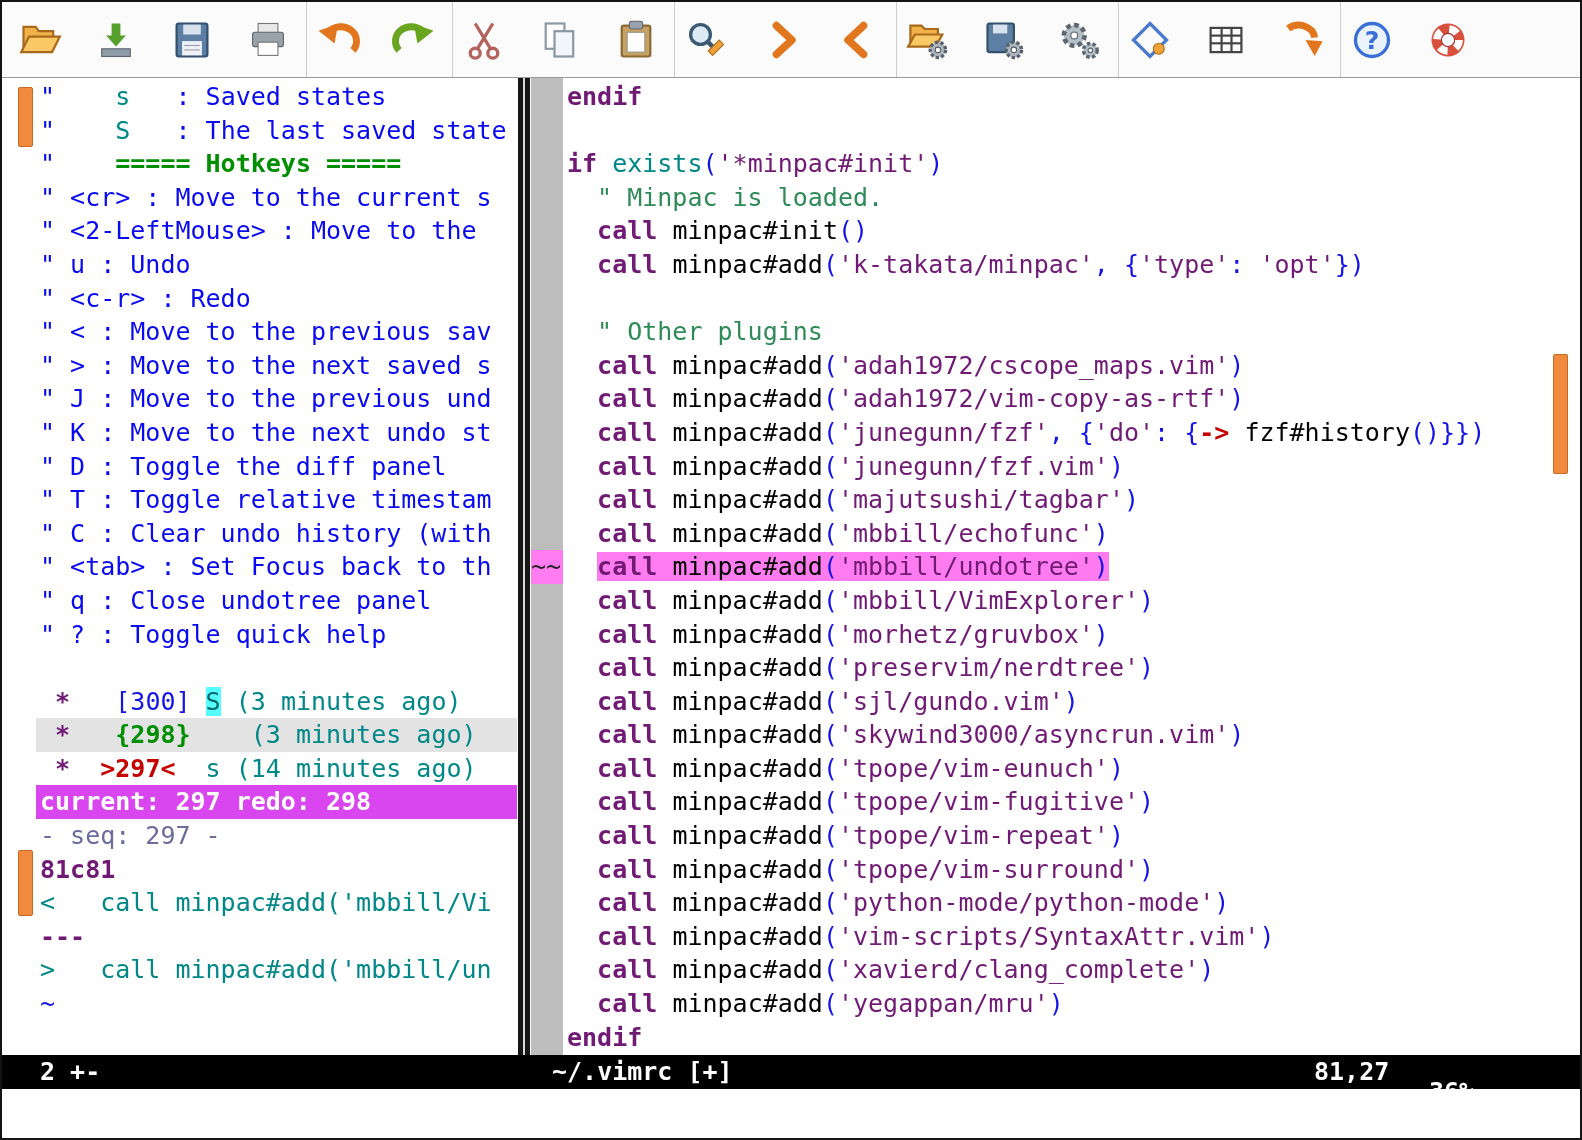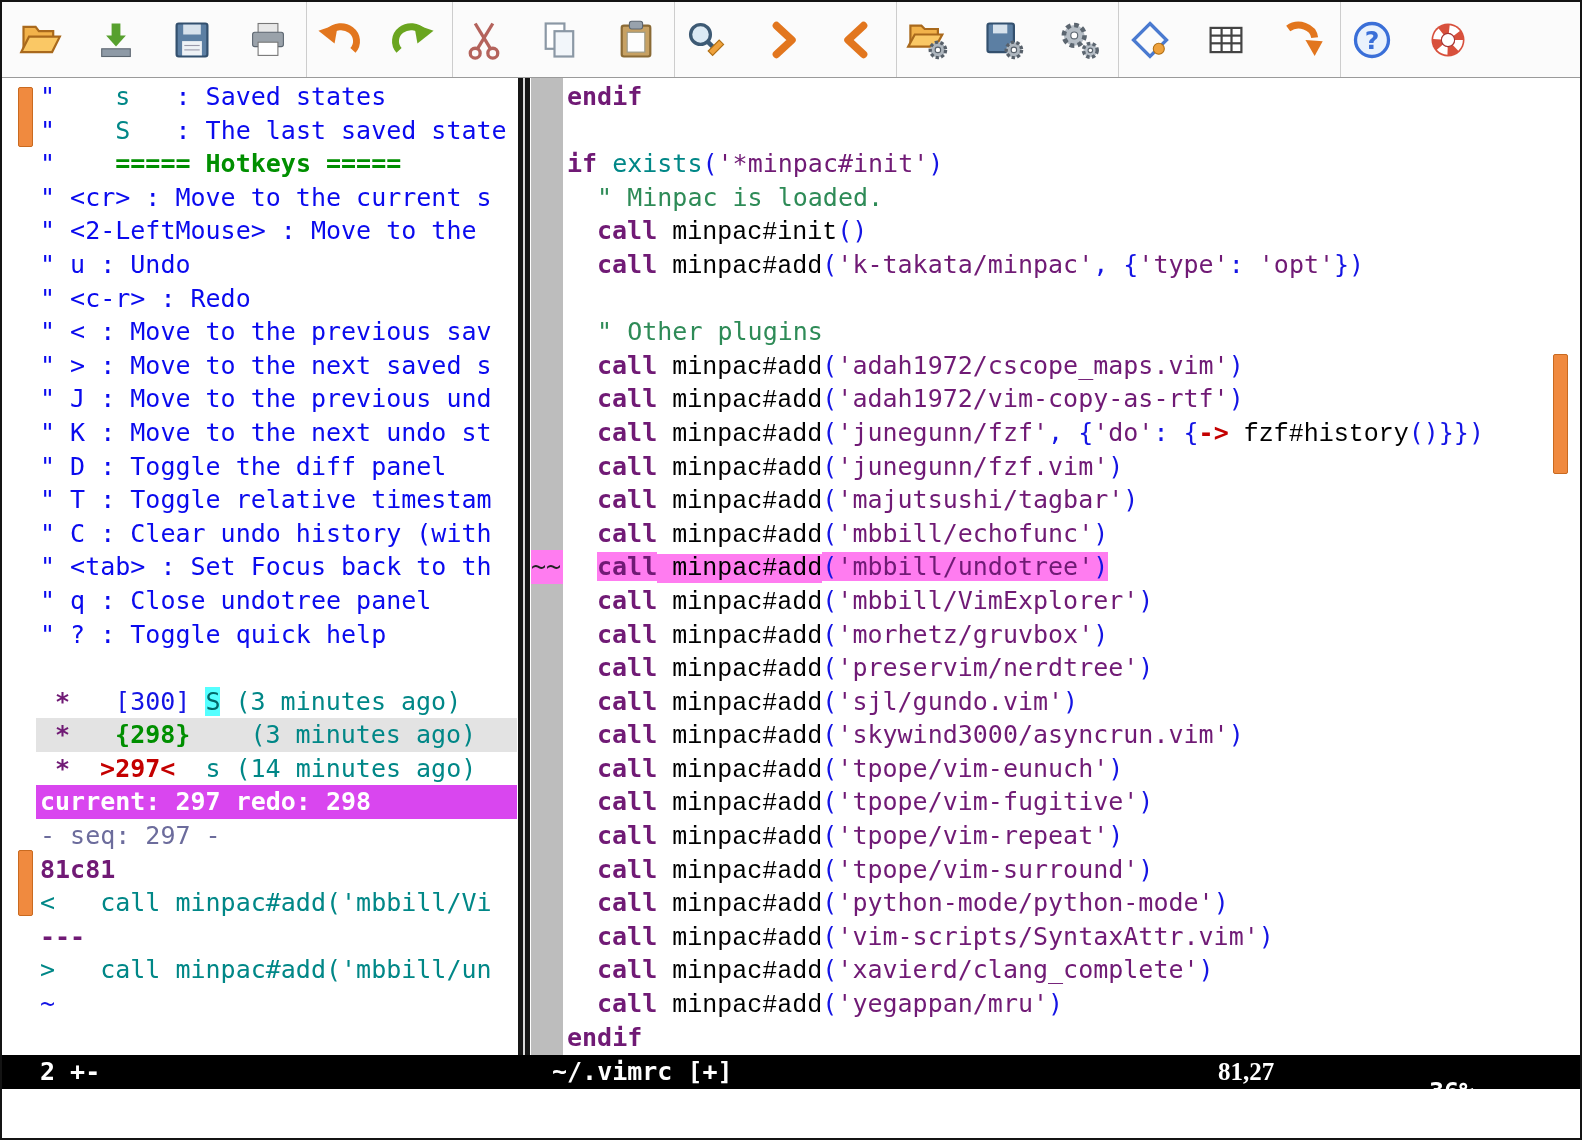--- a/index.html
+++ b/index.html
@@ -25,39 +25,39 @@
   
   .row .c {color:#0a0aee;}                       
   .row .t {color:#008787;}                       
   .row .g {color:#008f00;font-weight:bold;}      
   .row .b {color:#1414e4;}                       
   .row .r {color:#c40000;font-weight:bold;}      
   .row .m {color:#701a75;font-weight:bold;}      
   .row .s {color:#701a75;}                       
   .row .sg{color:#2e8b57;}                       
   .row .sl{color:#6c6c9c;}                       
-  .row .k {color:#000;font-family:Liberation Mono, monospace;}
+  .row .k {color:#000;}
   .row .w {color:#fff;font-weight:bold;}
   .row .sv{background:#55ffff;color:#006868;}    
   .row .hl{background:#ff7cf0;}                  
   .cursorline{background:#e3e3e3;}
   .statusline{background:#d946ef;}
 
   
   .vsplit{position:absolute;left:515px;top:0;width:14px;height:977px;cursor:col-resize;
           background:linear-gradient(90deg,#fff 0 1px,#161616 1px 6px,#d9d9d9 6px 8px,#161616 8px 13px,#fff 13px 14px);}
   .signcol{position:absolute;left:529px;top:0;width:32px;height:977px;background:#bdbdbd;}
   #undotree-sign{position:absolute;left:529px;width:32px;height:33.6px;line-height:33.6px;
                  font-size:25px;background:#ff7cf0;color:#222;white-space:pre;}
 
   
   .statusbar{position:absolute;left:0;right:0;top:977px;height:34px;background:#000;color:#fff;
              font-size:25px;line-height:34px;font-weight:bold;}
   .statusbar span{position:absolute;white-space:pre;}
-  .sb-left{left:38px;} .sb-file{left:530px;margin-left:20px;} .sb-pos{left:1216px;font-family:Liberation Serif, serif;} .sb-pct{left:1427px;margin-top:20px;}
+  .sb-left{left:38px;} .sb-file{left:530px;margin-left:20px;} .sb-pos{left:1312px;} .sb-pct{left:1427px;margin-top:20px;}
   .cmdline{position:absolute;left:0;right:0;top:1011px;bottom:0;background:#fff;}
 
   
   .thumb{position:absolute;width:13px;background:#f08a3f;border:1px solid #c96a20;border-radius:2px;}
   #lthumb1{left:16px;top:9px;height:58px;}
   #lthumb2{left:16px;top:772px;height:64px;}
   #rthumb {left:1551px;top:276px;height:118px;}
 </style>
 </head>
 <body>

